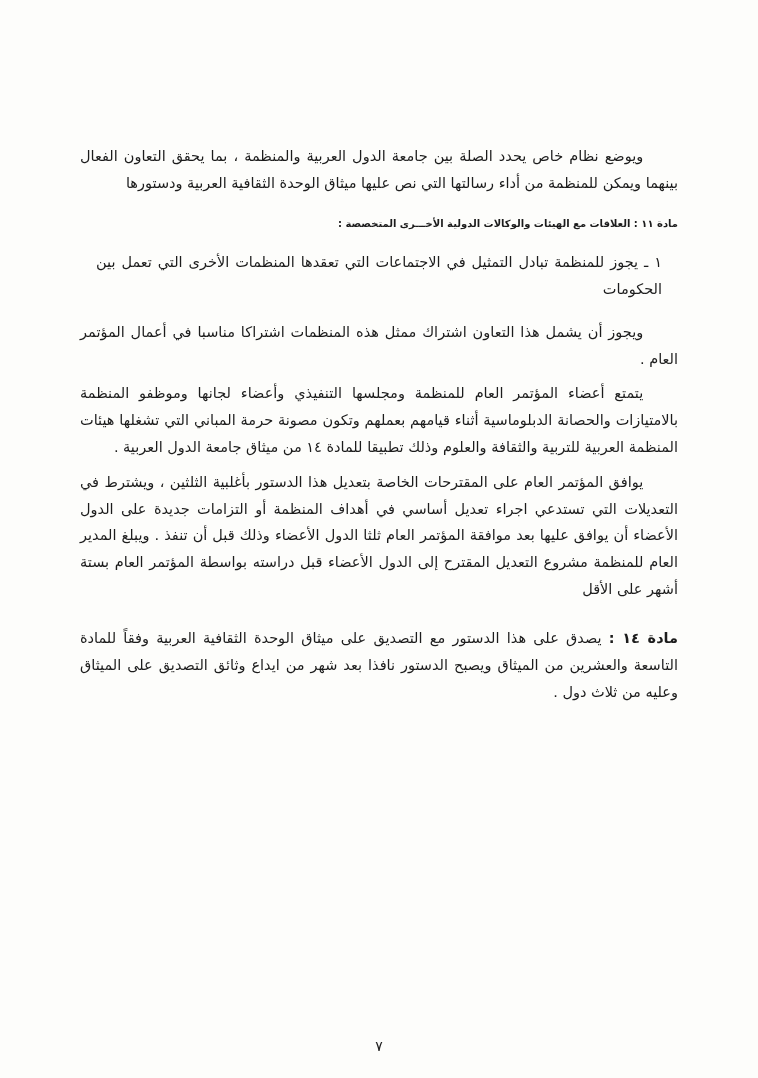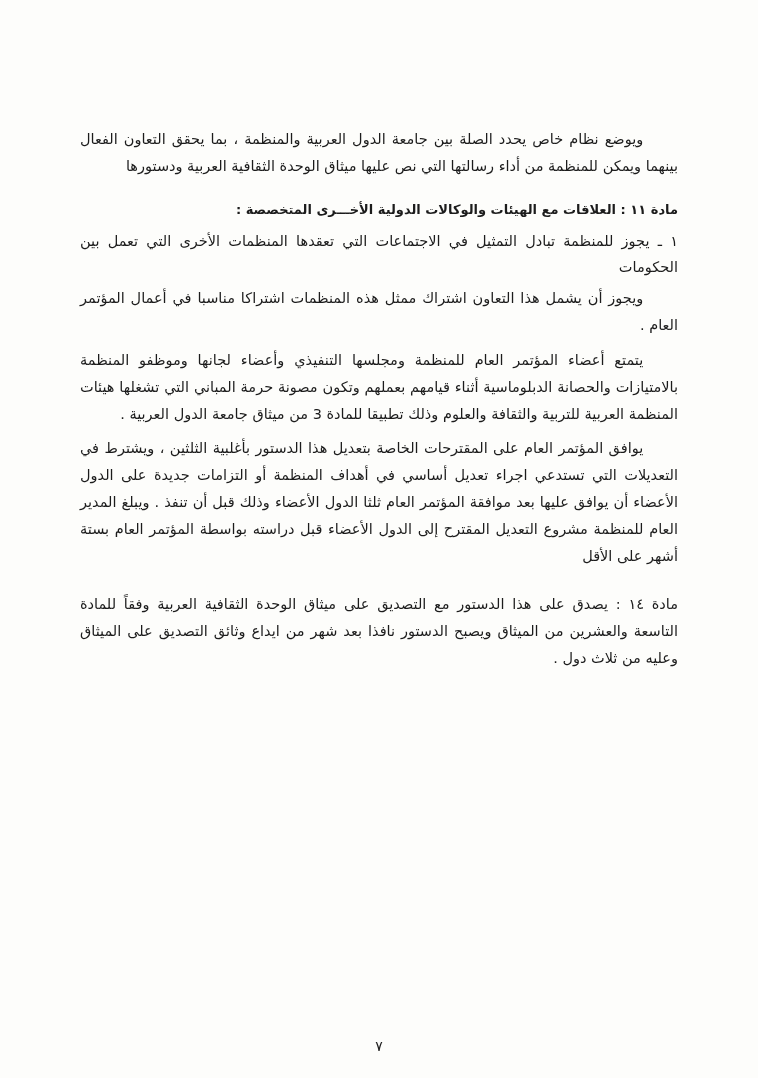--- a/index.html
+++ b/index.html
@@ -13,55 +13,55 @@
     height: 1078px;
     margin: 0 auto;
     background: #fdfdfb;
     box-shadow: 0 0 6px rgba(0,0,0,0.15);
     overflow: hidden;
     font-family: "DejaVu Sans", sans-serif;
     color: #1c1c1c;
   }
   .content {
     position: absolute;
-    top: 126px;
+    top: 143px;
     right: 80px;
     width: 598px;
     direction: rtl;
     text-align: justify;
     -moz-text-align-last: right;
     text-align-last: right;
     font-size: 14.5px;
     line-height: 1.85;
   }
   .para {
     margin: 0 0 8px 0;
   }
   .para.indent {
     text-indent: 2.4em;
   }
   .article-heading {
-    font-size: 13px;
+    font-size: 10px;
     font-weight: bold;
     margin: 18px 0 6px 0;
     line-height: 1.85;
     text-align: left;
   }
   .list-line {
-    margin: 0;
+    margin: 16px;
   }
   .closing-line {
     margin: 4px 0 8px 0;
     text-indent: 2.4em;
   }
   .article-inline {
     margin: 22px 0 8px 0;
   }
   .article-inline .lead {
-    font-weight: normal;
+    font-weight: bold;
   }
   .page-number {
     position: absolute;
     bottom: 24px;
     left: 0;
     width: 100%;
     text-align: center;
     font-size: 14px;
     color: #222;
     direction: rtl;
@@ -76,21 +76,21 @@
     <p class="para indent">ويوضع نظام خاص يحدد الصلة بين جامعة الدول العربية والمنظمة ، بما يحقق التعاون الفعال بينهما ويمكن للمنظمة من أداء رسالتها التي نص عليها ميثاق الوحدة الثقافية العربية ودستورها</p>
 
     <h2 class="article-heading">مادة ١١ : العلاقات مع الهيئات والوكالات الدولية الأخـــرى المتخصصة :</h2>
 
     <p class="para list-line">١ ـ يجوز للمنظمة تبادل التمثيل في الاجتماعات التي تعقدها المنظمات الأخرى التي تعمل بين الحكومات</p>
 
 
     <p class="closing-line">ويجوز أن يشمل هذا التعاون اشتراك ممثل هذه المنظمات اشتراكا مناسبا في أعمال المؤتمر العام .</p>
 
 
-    <p class="para indent">يتمتع أعضاء المؤتمر العام للمنظمة ومجلسها التنفيذي وأعضاء لجانها وموظفو المنظمة بالامتيازات والحصانة الدبلوماسية أثناء قيامهم بعملهم وتكون مصونة حرمة المباني التي تشغلها هيئات المنظمة العربية للتربية والثقافة والعلوم وذلك تطبيقا للمادة 3 من ميثاق جامعة الدول العربية .</p>
+    <p class="para indent">يتمتع أعضاء المؤتمر العام للمنظمة ومجلسها التنفيذي وأعضاء لجانها وموظفو المنظمة بالامتيازات والحصانة الدبلوماسية أثناء قيامهم بعملهم وتكون مصونة حرمة المباني التي تشغلها هيئات المنظمة العربية للتربية والثقافة والعلوم وذلك تطبيقا للمادة ١٤ من ميثاق جامعة الدول العربية .</p>
 
 
     <p class="para indent">يوافق المؤتمر العام على المقترحات الخاصة بتعديل هذا الدستور بأغلبية الثلثين ، ويشترط في التعديلات التي تستدعي اجراء تعديل أساسي في أهداف المنظمة أو التزامات جديدة على الدول الأعضاء أن يوافق عليها بعد موافقة المؤتمر العام ثلثا الدول الأعضاء وذلك قبل أن تنفذ . ويبلغ المدير العام للمنظمة مشروع التعديل المقترح إلى الدول الأعضاء قبل دراسته بواسطة المؤتمر العام بستة أشهر على الأقل</p>
 
     <p class="article-inline">
       <span class="lead">مادة ١٤ :</span>
       <span> يصدق على هذا الدستور مع التصديق على ميثاق الوحدة الثقافية العربية وفقاً للمادة التاسعة والعشرين من الميثاق ويصبح الدستور نافذا بعد شهر من ايداع وثائق التصديق على الميثاق وعليه من ثلاث دول .</span>
     </p>
 
   </div>

